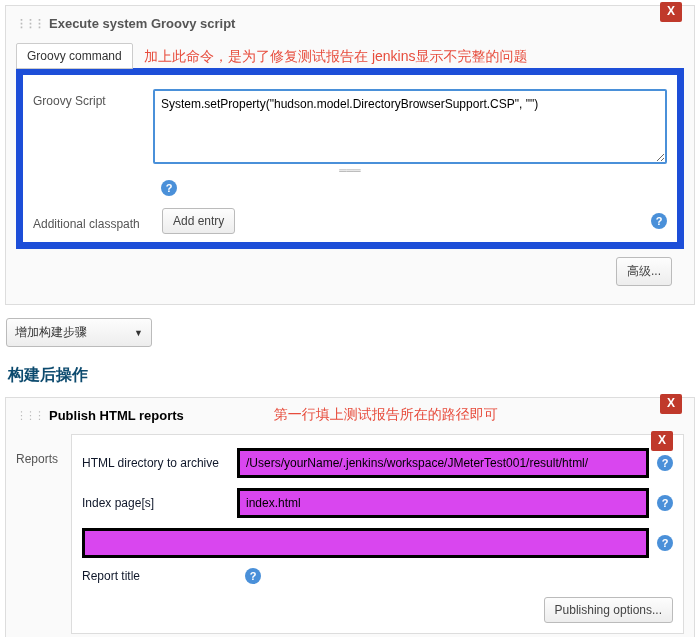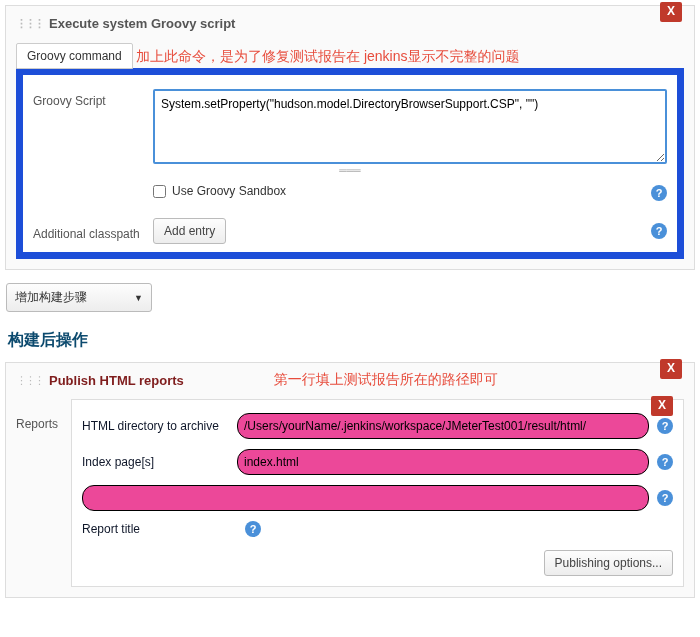--- a/index.html
+++ b/index.html
@@ -55,20 +55,21 @@
       background: #fff;
       padding: 5px 10px;
       font-size: 12px;
       border-radius: 2px 2px 0 0;
     }
     .annotation {
       color: #e74c3c;
       font-size: 14px;
       display: inline-block;
       vertical-align: middle;
+      margin-left: 8px;
     }
     .form-row {
       display: flex;
       align-items: flex-start;
       padding: 6px 0;
     }
     .form-label {
       width: 120px;
       min-width: 120px;
       text-align: left;
@@ -120,20 +121,21 @@
       flex-shrink: 0;
     }
     .btn {
       border: 1px solid #bbb;
       background: linear-gradient(#fdfdfd, #ededed);
       color: #444;
       padding: 5px 10px;
       font-size: 12px;
       border-radius: 3px;
       cursor: pointer;
+      margin-left: 9px;
     }
     .right-btn-row {
       text-align: right;
       padding: 8px 12px;
     }
     .add-step-row {
       padding: 8px 6px;
     }
     .dropdown-btn {
       border: 1px solid #bbb;
@@ -196,25 +198,25 @@
     }
     .rform-label {
       width: 155px;
       min-width: 155px;
       color: #0f172a;
       font-size: 12px;
       padding-right: 6px;
     }
     .text-input {
       flex: 1;
-      border: 1px solid #000000;
+      border: 3px solid #000000;
       padding: 5px 6px;
       font-size: 12px;
-      border-radius: 12px;
-      background: #ec4899;
+      border-radius: 0;
+      background: #d946ef;
     }
     .pub-opts-row {
       text-align: right;
       padding-top: 8px;
     }
     .outer-close-2 {
       position: absolute;
       top: -4px;
       right: 12px;
     }
@@ -256,56 +258,55 @@
     <div class="form-row">
       <div class="form-label">Groovy Script</div>
       <div class="form-field">
         <textarea class="groovy" style="">System.setProperty("hudson.model.DirectoryBrowserSupport.CSP", "")</textarea>
       </div>
     </div>
     <div class="textarea-handle">═══</div>
 
     <div class="form-row" style="align-items:center;position:relative;">
       <div class="form-label"></div>
-      <div class="checkbox-row flex-fill">
-        <input type="checkbox" style="">
-        <span>Use Groovy Sandbox</span>
-      </div>
       <div class="help-col">
           <div class="help-icon">?</div>
         </div>
     </div>
 
     <div class="form-row" style="align-items:center;position:relative;">
       <div class="form-label">Additional classpath</div>
       <div class="flex-fill">
         <button class="btn">Add entry</button>
       </div>
       <div class="help-col">
           <div class="help-icon">?</div>
         </div>
     </div>
   </div>
 
+  <div class="right-btn-row">
+    <button class="btn">高级...</button>
+  </div>
 </div>
 
 <div class="add-step-row">
   <span class="dropdown-btn">
     <span>增加构建步骤</span>
     <span class="caret">▼</span>
   </span>
 </div>
 
 <h2 class="section-title">构建后操作</h2>
 
 <div class="section">
   <div class="close-x outer-close-2">X</div>
   <div class="pub-title-row">
     <span class="drag-handle">⋮⋮⋮</span>
-    <span style="font-weight:bold;font-size:13px;color:#7f1d1d;">Publish HTML reports</span>
+    <span style="font-weight:bold;font-size:13px;color:#000000;">Publish HTML reports</span>
     <span class="annotation" style="margin-left:90px;">第一行填上测试报告所在的路径即可</span>
   </div>
 
   <div class="reports-body">
     <div class="reports-side-label">Reports</div>
     <div class="reports-form">
       <div class="inner-close">X</div>
 
       <div class="rform-row">
         <div class="rform-label">HTML directory to archive</div>

